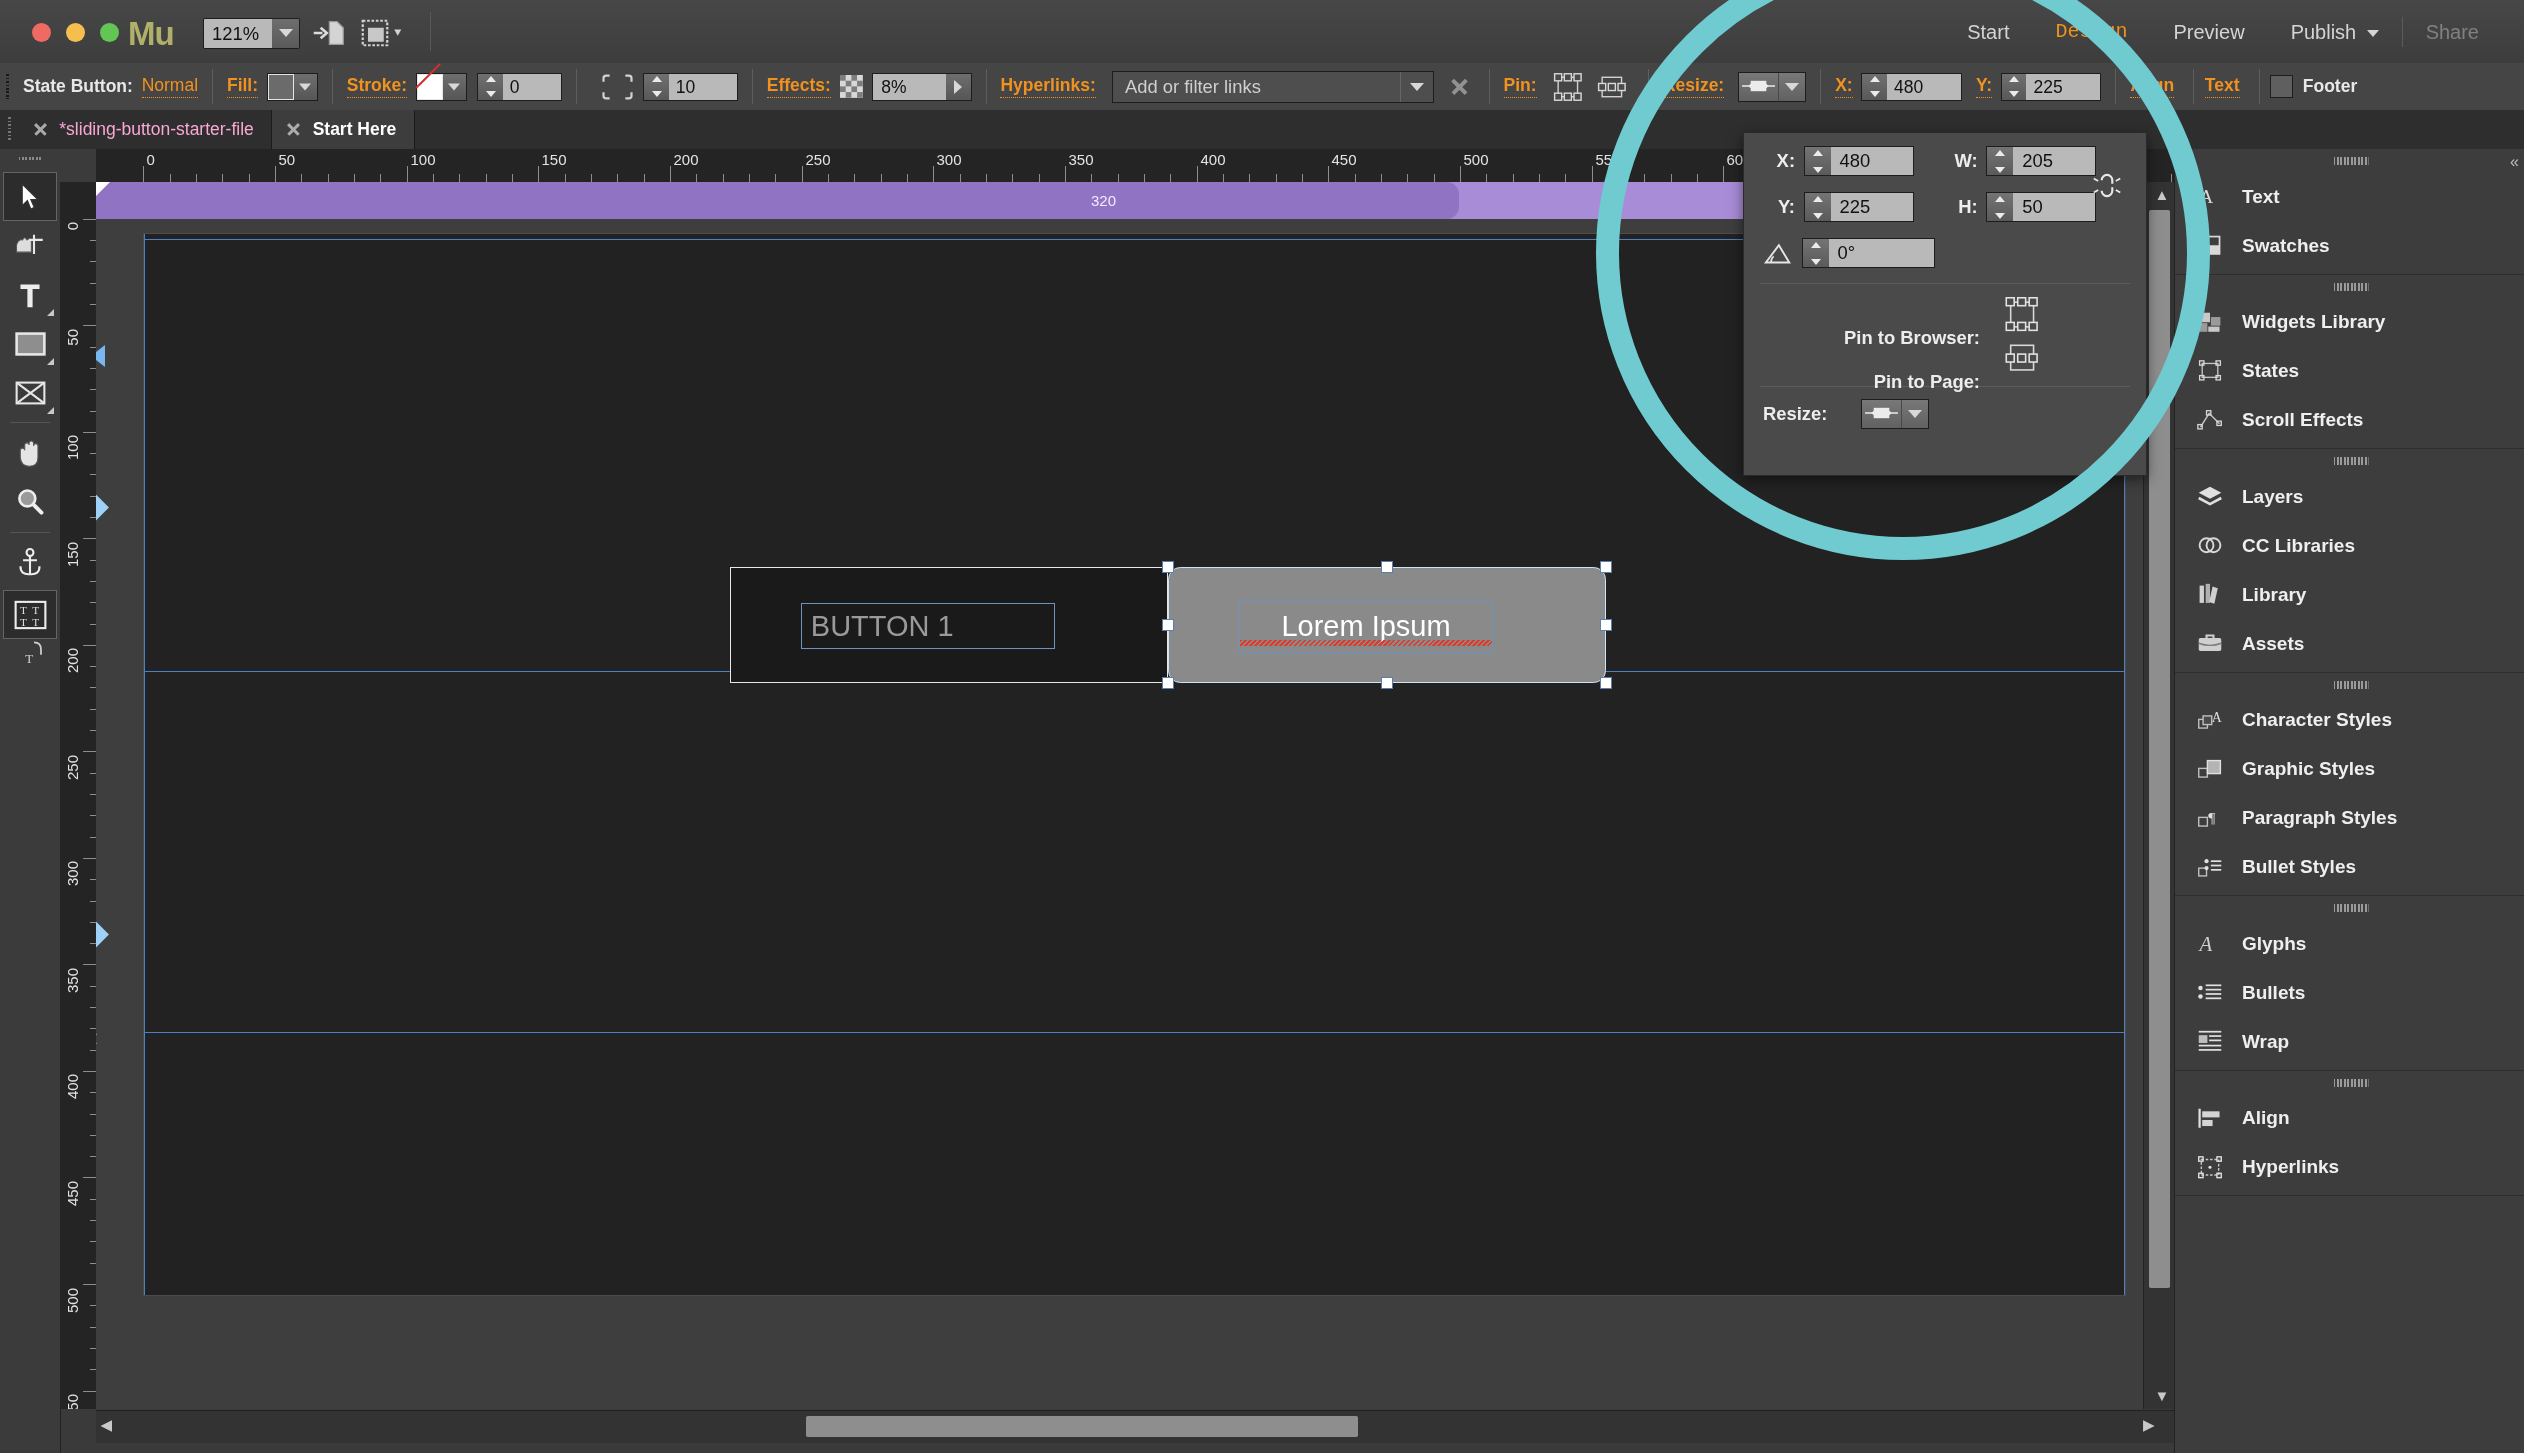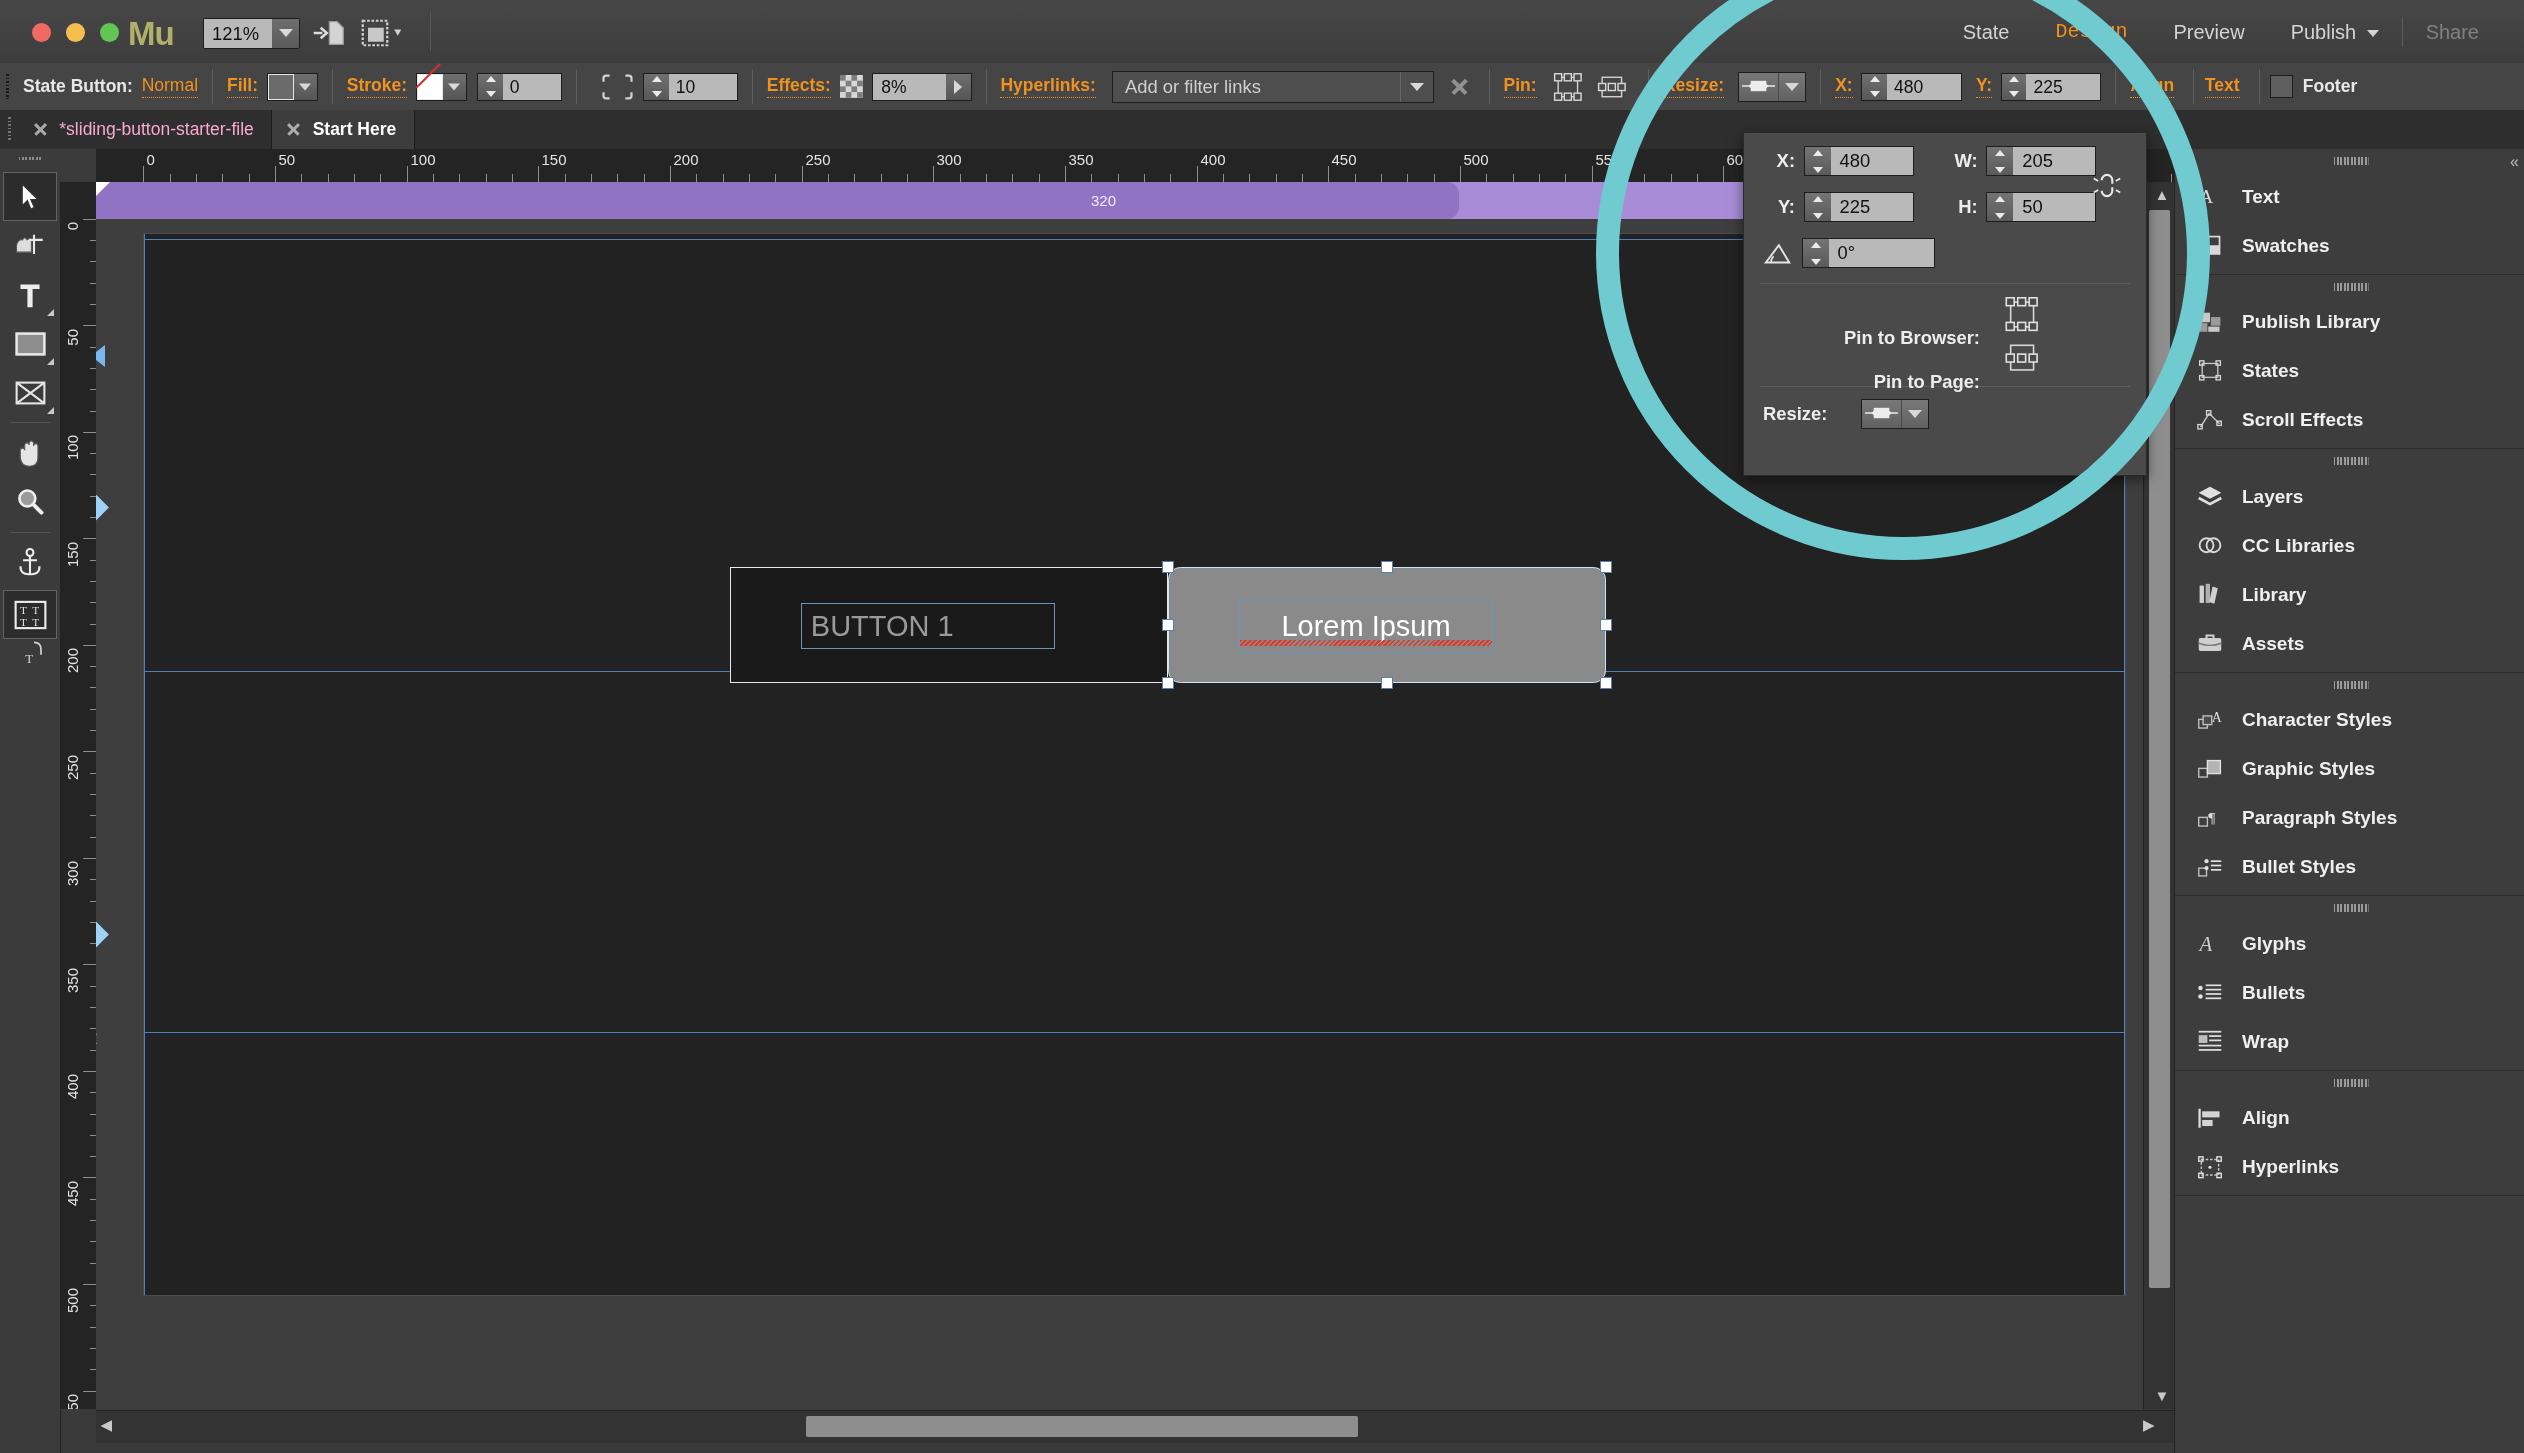--- a/index.html
+++ b/index.html
@@ -216,21 +216,21 @@
     <div class="tb-icon" style="left:361px;width:49px">
       <svg width="49" height="30" viewBox="0 0 56 34">
         <rect x="2" y="3" width="28" height="28" fill="none" stroke="#d2d2d2" stroke-width="2.5" stroke-dasharray="3 2"></rect>
         <rect x="8" y="11" width="18" height="16" fill="#c8c8c8"></rect>
         <path d="M38 13 l8 0 -4 7 z" fill="#d2d2d2"></path>
       </svg>
     </div>
     <div class="tb-div" style="left:430px"></div>
 
     <div class="toptabs">
-      <div class="toptab">State</div>
+      <div class="toptab">Start</div>
       <div class="toptab active">Design</div>
       <div class="toptab">Preview</div>
       <div class="toptab">
         <span>Publish</span><span class="cd"></span>
       </div>
       <div class="toptab-sep"></div>
       <div class="toptab dim">Share</div>
     </div>
   </div>
 
@@ -713,21 +713,21 @@
         <div class="rp-grip"></div>
         <div class="rp-item">
           <div class="rp-ico">
             <svg width="26" height="24.5" viewBox="0 0 30 28">
               <rect x="3" y="3" width="12" height="11" fill="#c8c8c8"></rect>
               <rect x="16" y="8" width="11" height="10" fill="#9a9a9a"></rect>
               <rect x="3" y="15" width="9" height="10" fill="#9a9a9a"></rect>
               <rect x="13" y="19" width="13" height="6" fill="#c8c8c8"></rect>
             </svg>
           </div>
-          <span class="lbl">Publish Library</span>
+          <span class="lbl">Widgets Library</span>
         </div>
         <div class="rp-item">
           <div class="rp-ico">
             <svg width="26" height="24.5" viewBox="0 0 30 28">
               <rect x="6" y="5" width="18" height="16" fill="none" stroke="#c8c8c8" stroke-width="1.5"></rect>
               <g fill="none" stroke="#d8d8d8" stroke-width="1.5">
                 <rect x="3" y="2" width="5" height="5"></rect>
                 <rect x="22" y="2" width="5" height="5"></rect>
                 <rect x="3" y="19" width="5" height="5"></rect>
                 <rect x="22" y="19" width="5" height="5"></rect>

